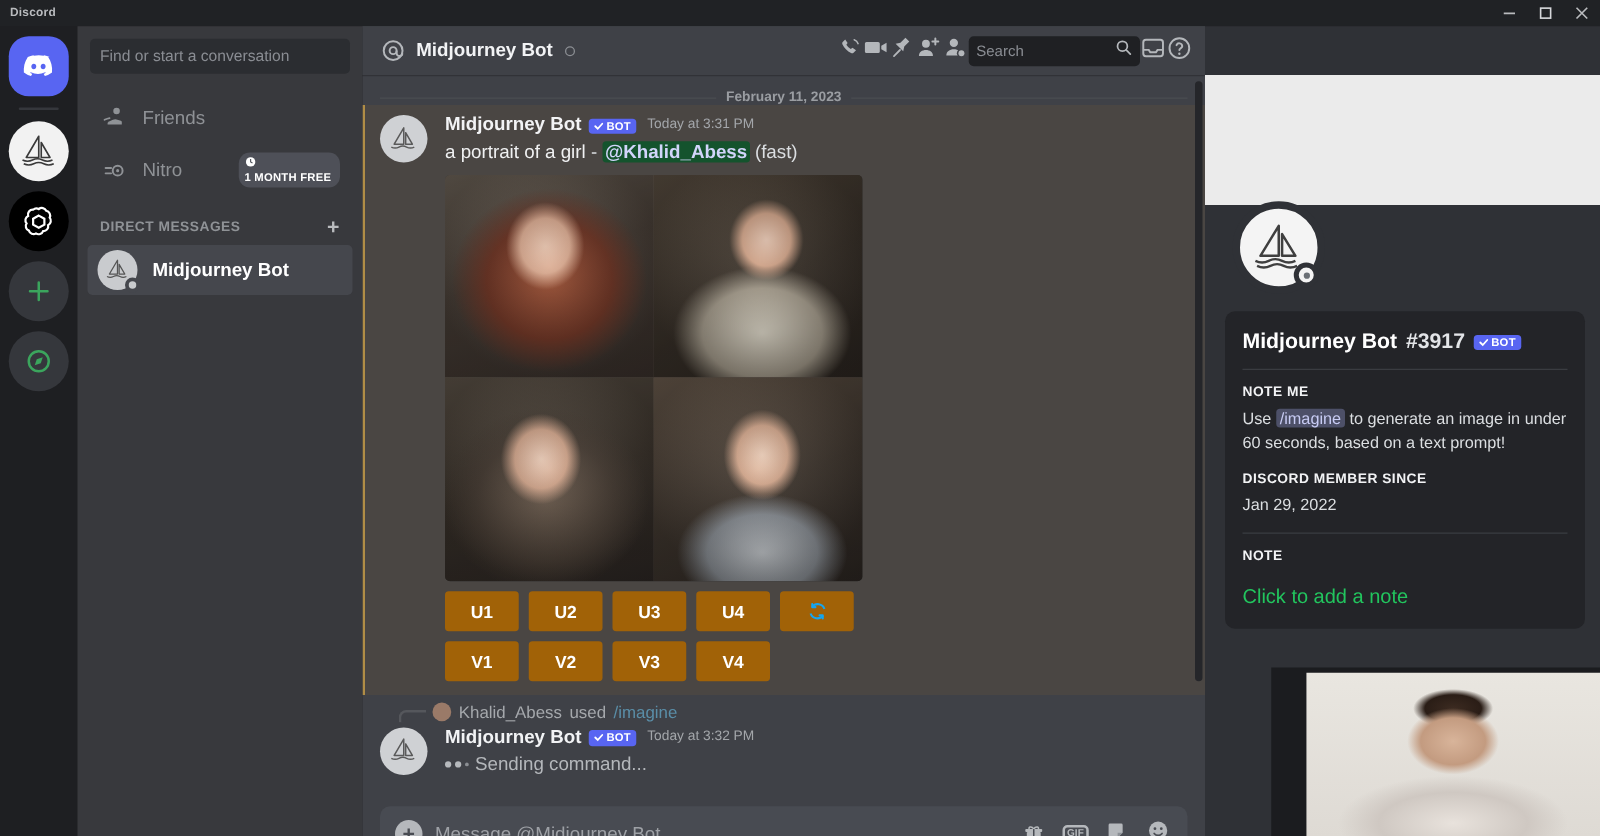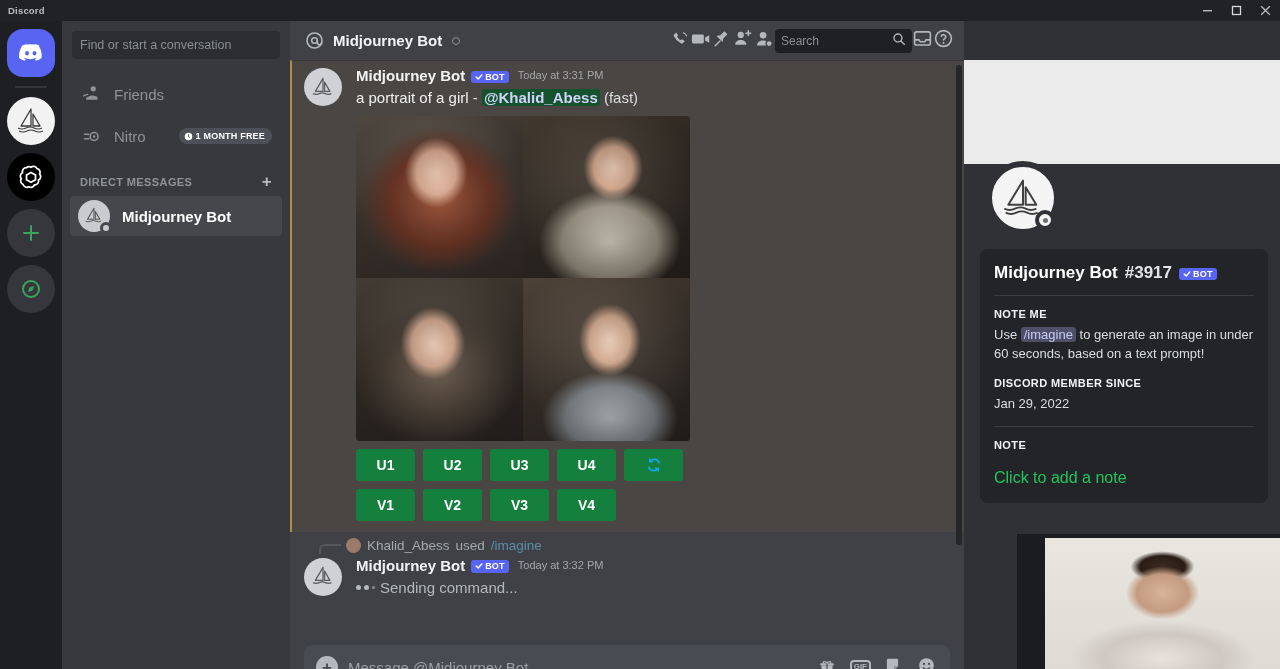--- a/index.html
+++ b/index.html
@@ -57,22 +57,23 @@
     font-size:12.5px; color:#8a8d93;
   }
   .sb-list { padding:14px 8px 0 8px; }
   .sb-item {
     height:42px; border-radius:4px; display:flex; align-items:center;
     padding:0 10px; gap:12px; color:#8f9296; font-size:15px;
   }
   .sb-item .sb-ico { width:22px; height:22px; display:flex; align-items:center; justify-content:center; color:#8f9296; }
   .nitro-badge {
     margin-left:auto; background:#4e5058; color:#fff; font-size:9px; font-weight:bold;
-    border-radius:9px; padding:3px 7px 3px 5px; display:flex; align-items:center; gap:3px;
+    border-radius:9px; padding:3px 7px 3px 5px; display:flex; align-items:flex-start; gap:3px;
     letter-spacing:.2px;
+    flex-direction:column;
   }
   .dm-header {
     display:flex; align-items:center; padding:16px 10px 5px 10px;
     color:#8f9296; font-size:11px; font-weight:bold; letter-spacing:.4px;
   }
   .dm-header .plus-btn { margin-left:auto; font-size:17px; line-height:1; color:#b9bbbe; }
   .dm-row {
     height:40px; border-radius:4px; display:flex; align-items:center; gap:12px;
     padding:0 8px; margin:1px 0; color:#dcdee3; font-size:15px; font-weight:600;
   }
@@ -137,21 +138,21 @@
     background:#14532d; color:#d2d5fb; border-radius:3px; padding:0 2px; font-weight:600;
   }
   .grid-img {
     width:334px; height:325px; margin-top:8px; border-radius:4px; overflow:hidden;
     display:grid; grid-template-columns:1fr 1fr; grid-template-rows:1fr 1fr; background:#2b2b2b;
   }
   .grid-img > div { position:relative; overflow:hidden; }
   .btn-rows { margin-top:8px; }
   .btn-row { display:flex; gap:8px; margin-bottom:8px; }
   .mj-btn {
-    width:59px; height:32px; background:#15803d; border-radius:3px;
+    width:59px; height:32px; background:#a16207; border-radius:3px;
     display:flex; align-items:center; justify-content:center;
     color:#fff; font-size:14px; font-weight:bold;
   }
   .mj-btn.icon { color:#14a5f0; }
 
   .sys-msg {
     display:flex; align-items:center; gap:6px;
     padding:6px 14px 0 56px; font-size:13.5px; color:#a5a8ac; position:relative;
   }
   .sys-msg .reply-line {
@@ -459,20 +460,25 @@
               <circle cx="12" cy="12" r="9"></circle>
               <path d="M9.4 9.3a2.7 2.7 0 0 1 5.2.9c0 1.8-2.6 2-2.6 3.6" stroke-linecap="round"></path>
               <circle cx="12" cy="17.1" r="1.1" fill="#b4b7bb" stroke="none"></circle>
             </svg>
         </span>
       </div>
     </div>
 
     <div class="msgs">
 
+      <div class="date-divider">
+        <span class="line"></span>
+        <span class="lbl">February 11, 2023</span>
+        <span class="line"></span>
+      </div>
 
       <div class="message highlight">
         <span class="msg-avatar">
           <svg width="26" height="23" viewBox="0 0 34 30">
             <path d="M17 3 L17 20 L7 20 Z" fill="none" stroke="#5a5a5a" stroke-width="1.6" stroke-linejoin="round"></path>
             <path d="M19 8 L19 20 L26 20 Z" fill="none" stroke="#5a5a5a" stroke-width="1.6" stroke-linejoin="round"></path>
             <path d="M4 23 q4 2 8 0 t8 0 t8 0" fill="none" stroke="#5a5a5a" stroke-width="1.5"></path>
           </svg>
         </span>
         <div class="msg-body">

